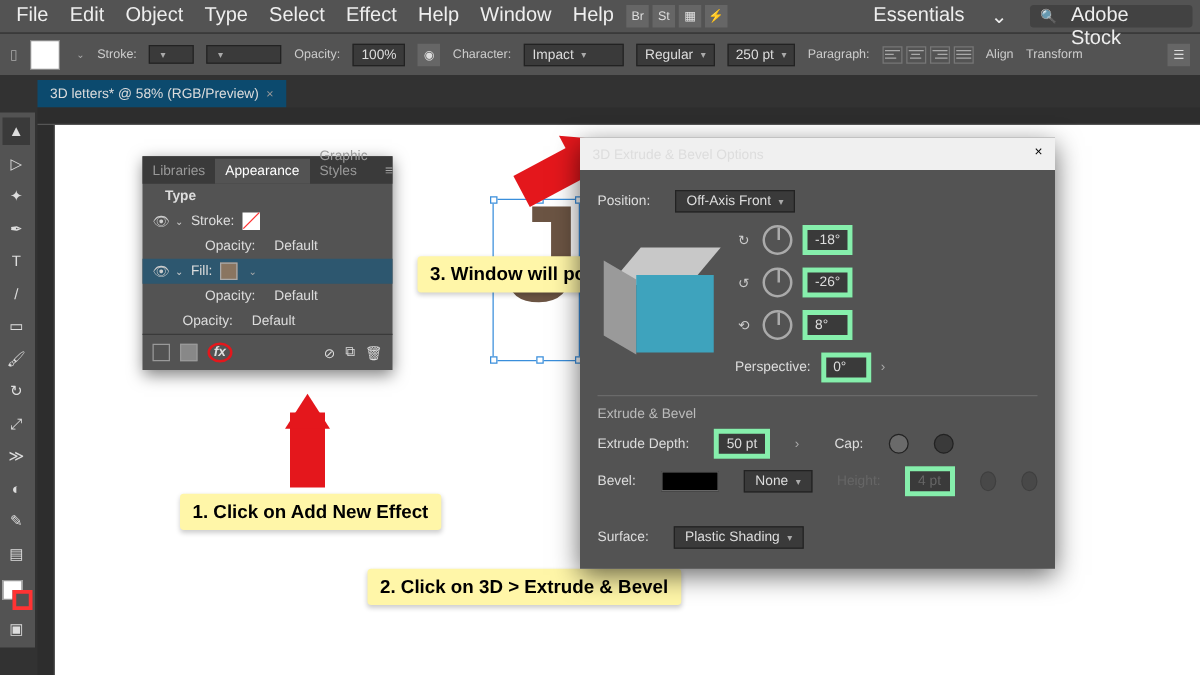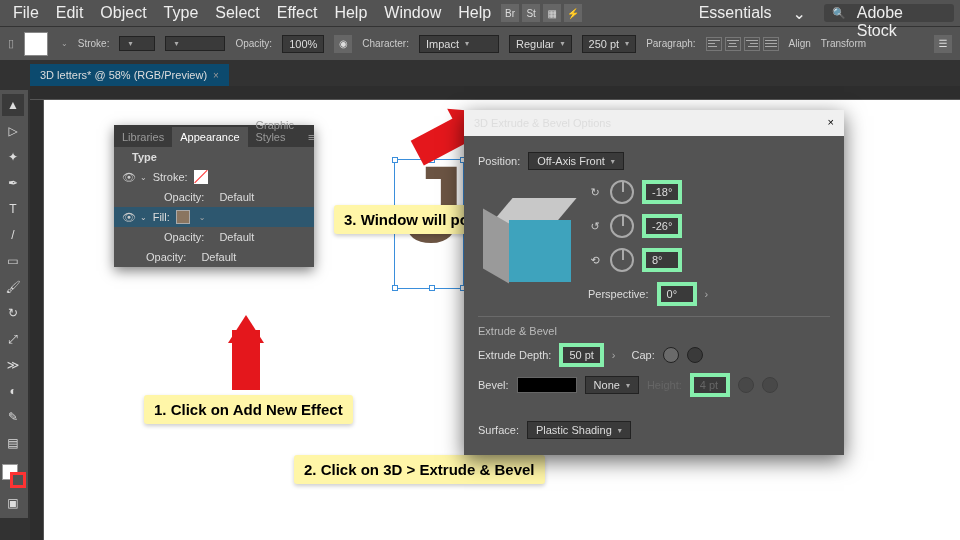--- a/index.html
+++ b/index.html
@@ -50,21 +50,21 @@
 .panel .bottom{display:flex;gap:8px;padding:6px 8px;border-top:1px solid #3a3a3a;align-items:center}
 .panel .bottom .sq{width:14px;height:14px;border:1px solid #999}
 .panel .fx{border:2px solid #e4171c;border-radius:50%;padding:0 3px;font-style:italic;font-weight:bold}
 .panel .spacer{flex:1}
 .annot{position:absolute;background:#fff6a8;color:#000;font-weight:700;font-size:15px;padding:6px 10px;border-radius:3px;box-shadow:0 2px 4px rgba(0,0,0,.2);white-space:nowrap}
 .arrowbody{position:absolute;background:#e4171c}
 .dialog{position:absolute;left:420px;top:10px;width:380px;background:#535353;box-shadow:0 6px 20px rgba(0,0,0,.6)}
 .dlgtitle{background:#f0f0f0;color:#000;padding:6px 10px;font-size:12px}
 .dlgx{float:right;color:#000}
 .dlgbody{padding:10px 14px}
-.dlgrow{display:flex;align-items:center;gap:8px;margin:6px 0}
+.dlgrow{display:flex;align-items:center;gap:20px;margin:6px 0}
 .dlgin{background:#3a3a3a;border:4px solid #86efac;padding:2px 6px;min-width:40px}
 .dlgsel{background:#3a3a3a;border:1px solid #222;padding:2px 8px;display:flex;gap:4px;align-items:center}
 .dlgsel::after{content:'▾';font-size:8px;color:#aaa;margin-left:2px}
 .cube-area{display:flex;gap:20px;align-items:center;margin:10px 0}
 .cube{width:90px;height:90px;position:relative}
 .cube .top{position:absolute;width:64px;height:30px;background:#c8c8c8;transform:skewX(-40deg);left:22px;top:0}
 .cube .left{position:absolute;width:26px;height:60px;background:#9a9a9a;left:5px;top:18px;transform:skewY(30deg)}
 .cube .front{position:absolute;width:62px;height:62px;background:#3ea3bd;left:31px;top:22px}
 .dials{display:flex;flex-direction:column;gap:10px}
 .dial{display:flex;align-items:center;gap:8px}
@@ -223,20 +223,29 @@
     <div class="row"><span style="width:36px"></span><span>Opacity:</span>&nbsp;<span>Default</span></div>
     <div class="row rowsel">
         <span class="eye">👁</span>
         <span class="chev">⌄</span>
         <span>Fill:</span>
         <div class="fillbox"></div>
         <span class="caret">⌄</span>
       </div>
     <div class="row"><span style="width:36px"></span><span>Opacity:</span>&nbsp;<span>Default</span></div>
     <div class="row"><span style="width:18px"></span><span>Opacity:</span>&nbsp;<span>Default</span></div>
+    <div class="bottom">
+      <div class="sq"></div>
+      <div class="sq" style="background:#888"></div>
+      <div class="fx">fx</div>
+      <div class="spacer"></div>
+      <div>⊘</div>
+      <div>⧉</div>
+      <div>🗑</div>
+    </div>
   </div>
 
   <div class="arrowbody" style="left:188px;top:230px;width:28px;height:60px"></div>
   <div style="position:absolute;left:184px;top:215px;width:0;height:0;border-left:18px solid transparent;border-right:18px solid transparent;border-bottom:28px solid #e4171c"></div>
 
   <div class="arrowbody" style="left:370px;top:26px;width:56px;height:28px;transform:rotate(-28deg)"></div>
   <div style="position:absolute;left:410px;top:0px;width:0;height:0;border-top:18px solid transparent;border-bottom:18px solid transparent;border-left:28px solid #e4171c;transform:rotate(-28deg)"></div>
 
   <div class="annot" style="left:100px;top:295px">1. Click on Add New Effect</div>
   <div class="annot" style="left:250px;top:355px">2. Click on 3D &gt; Extrude &amp; Bevel</div>

